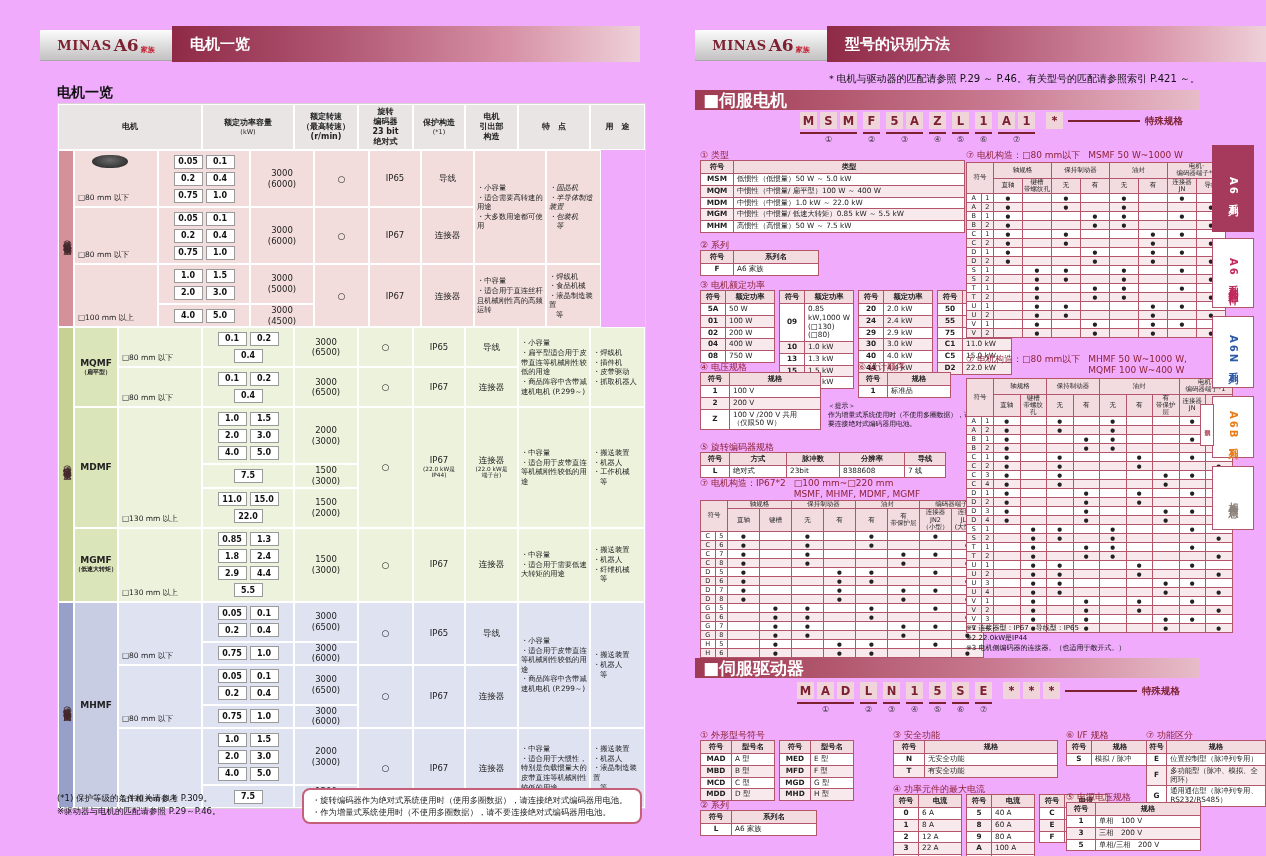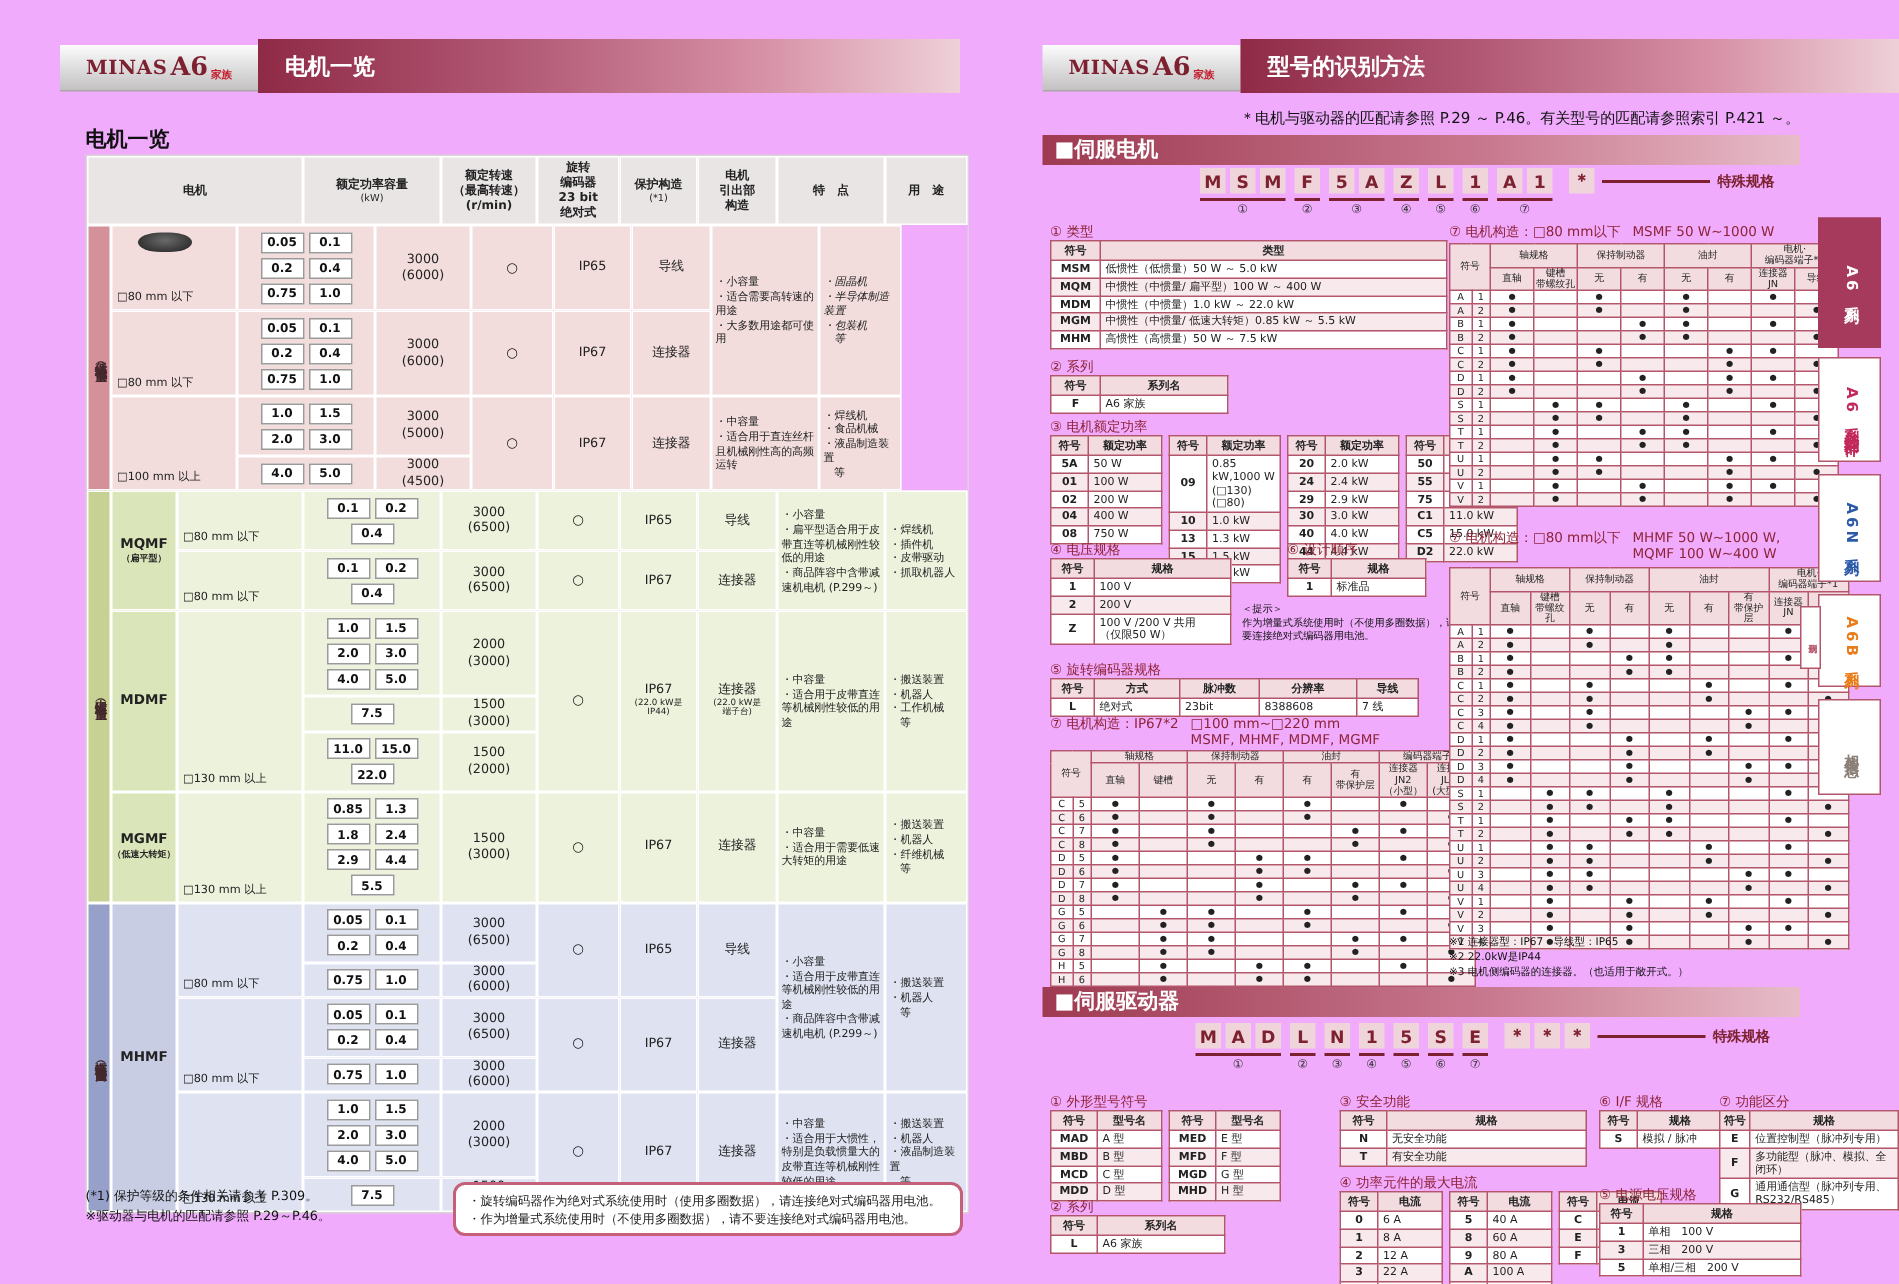--- a/index.html
+++ b/index.html
@@ -48,21 +48,21 @@
 .th-green .mt-name{background:#dbe5ba}
 .th-green .bgc{background:#edf2dc}
 .th-blue .mt-strip{background:#96a0c8}
 .th-blue .mt-name{background:#c8cde4}
 .th-blue .bgc{background:#dfe2f1}
 
 .lfoot{position:absolute;left:57px;top:792px;font-size:8.5px;line-height:1.55;color:#111}
 .notebox{position:absolute;left:302px;top:788px;width:340px;border:2px solid #c4607a;border-radius:8px;padding:4px 8px;font-size:8.3px;line-height:1.45;color:#222;box-sizing:border-box;background:#fff}
 
 .rp-note{position:absolute;left:695px;top:72px;width:505px;text-align:right;font-size:10px;color:#111}
-.secbar{position:absolute;height:20px;width:505px;left:695px;background:linear-gradient(90deg,#9e3a52,#c97a90 60%,#e7bcc8);color:#fff;font-weight:bold;font-size:14px;line-height:20px;padding-left:8px;box-sizing:border-box}
+.secbar{position:absolute;height:20px;width:505px;left:695px;background:linear-gradient(90deg,#9e3a52,#c97a90 60%,#e7bcc8);color:#fff;font-weight:bold;font-size:17px;line-height:20px;padding-left:8px;box-sizing:border-box}
 .blk-title{position:absolute;font-size:9px;font-weight:normal;color:#8d2236;line-height:1.2}
 .blk-title .sub{display:inline-block;vertical-align:top;margin-left:8px;white-space:pre-line}
 .blk{position:absolute}
 .kv{border-collapse:collapse;font-size:7.3px;color:#222;background:#fff;table-layout:fixed}
 .kv th{background:#f2dce0;border:1px solid #b3566b;font-weight:bold;padding:1px 2px;text-align:center}
 .kv td{border:1px solid #b3566b;padding:1px 3px;white-space:pre-line;line-height:1.2}
 .kv td.sym{text-align:center;font-weight:bold}
 .kv tbody tr:nth-child(even) td{background:#f8e9ec}
 .pcols{display:flex;gap:4px;align-items:flex-start}
 .matrix{border-collapse:collapse;font-size:6.5px;color:#222;background:#fff;table-layout:fixed}

